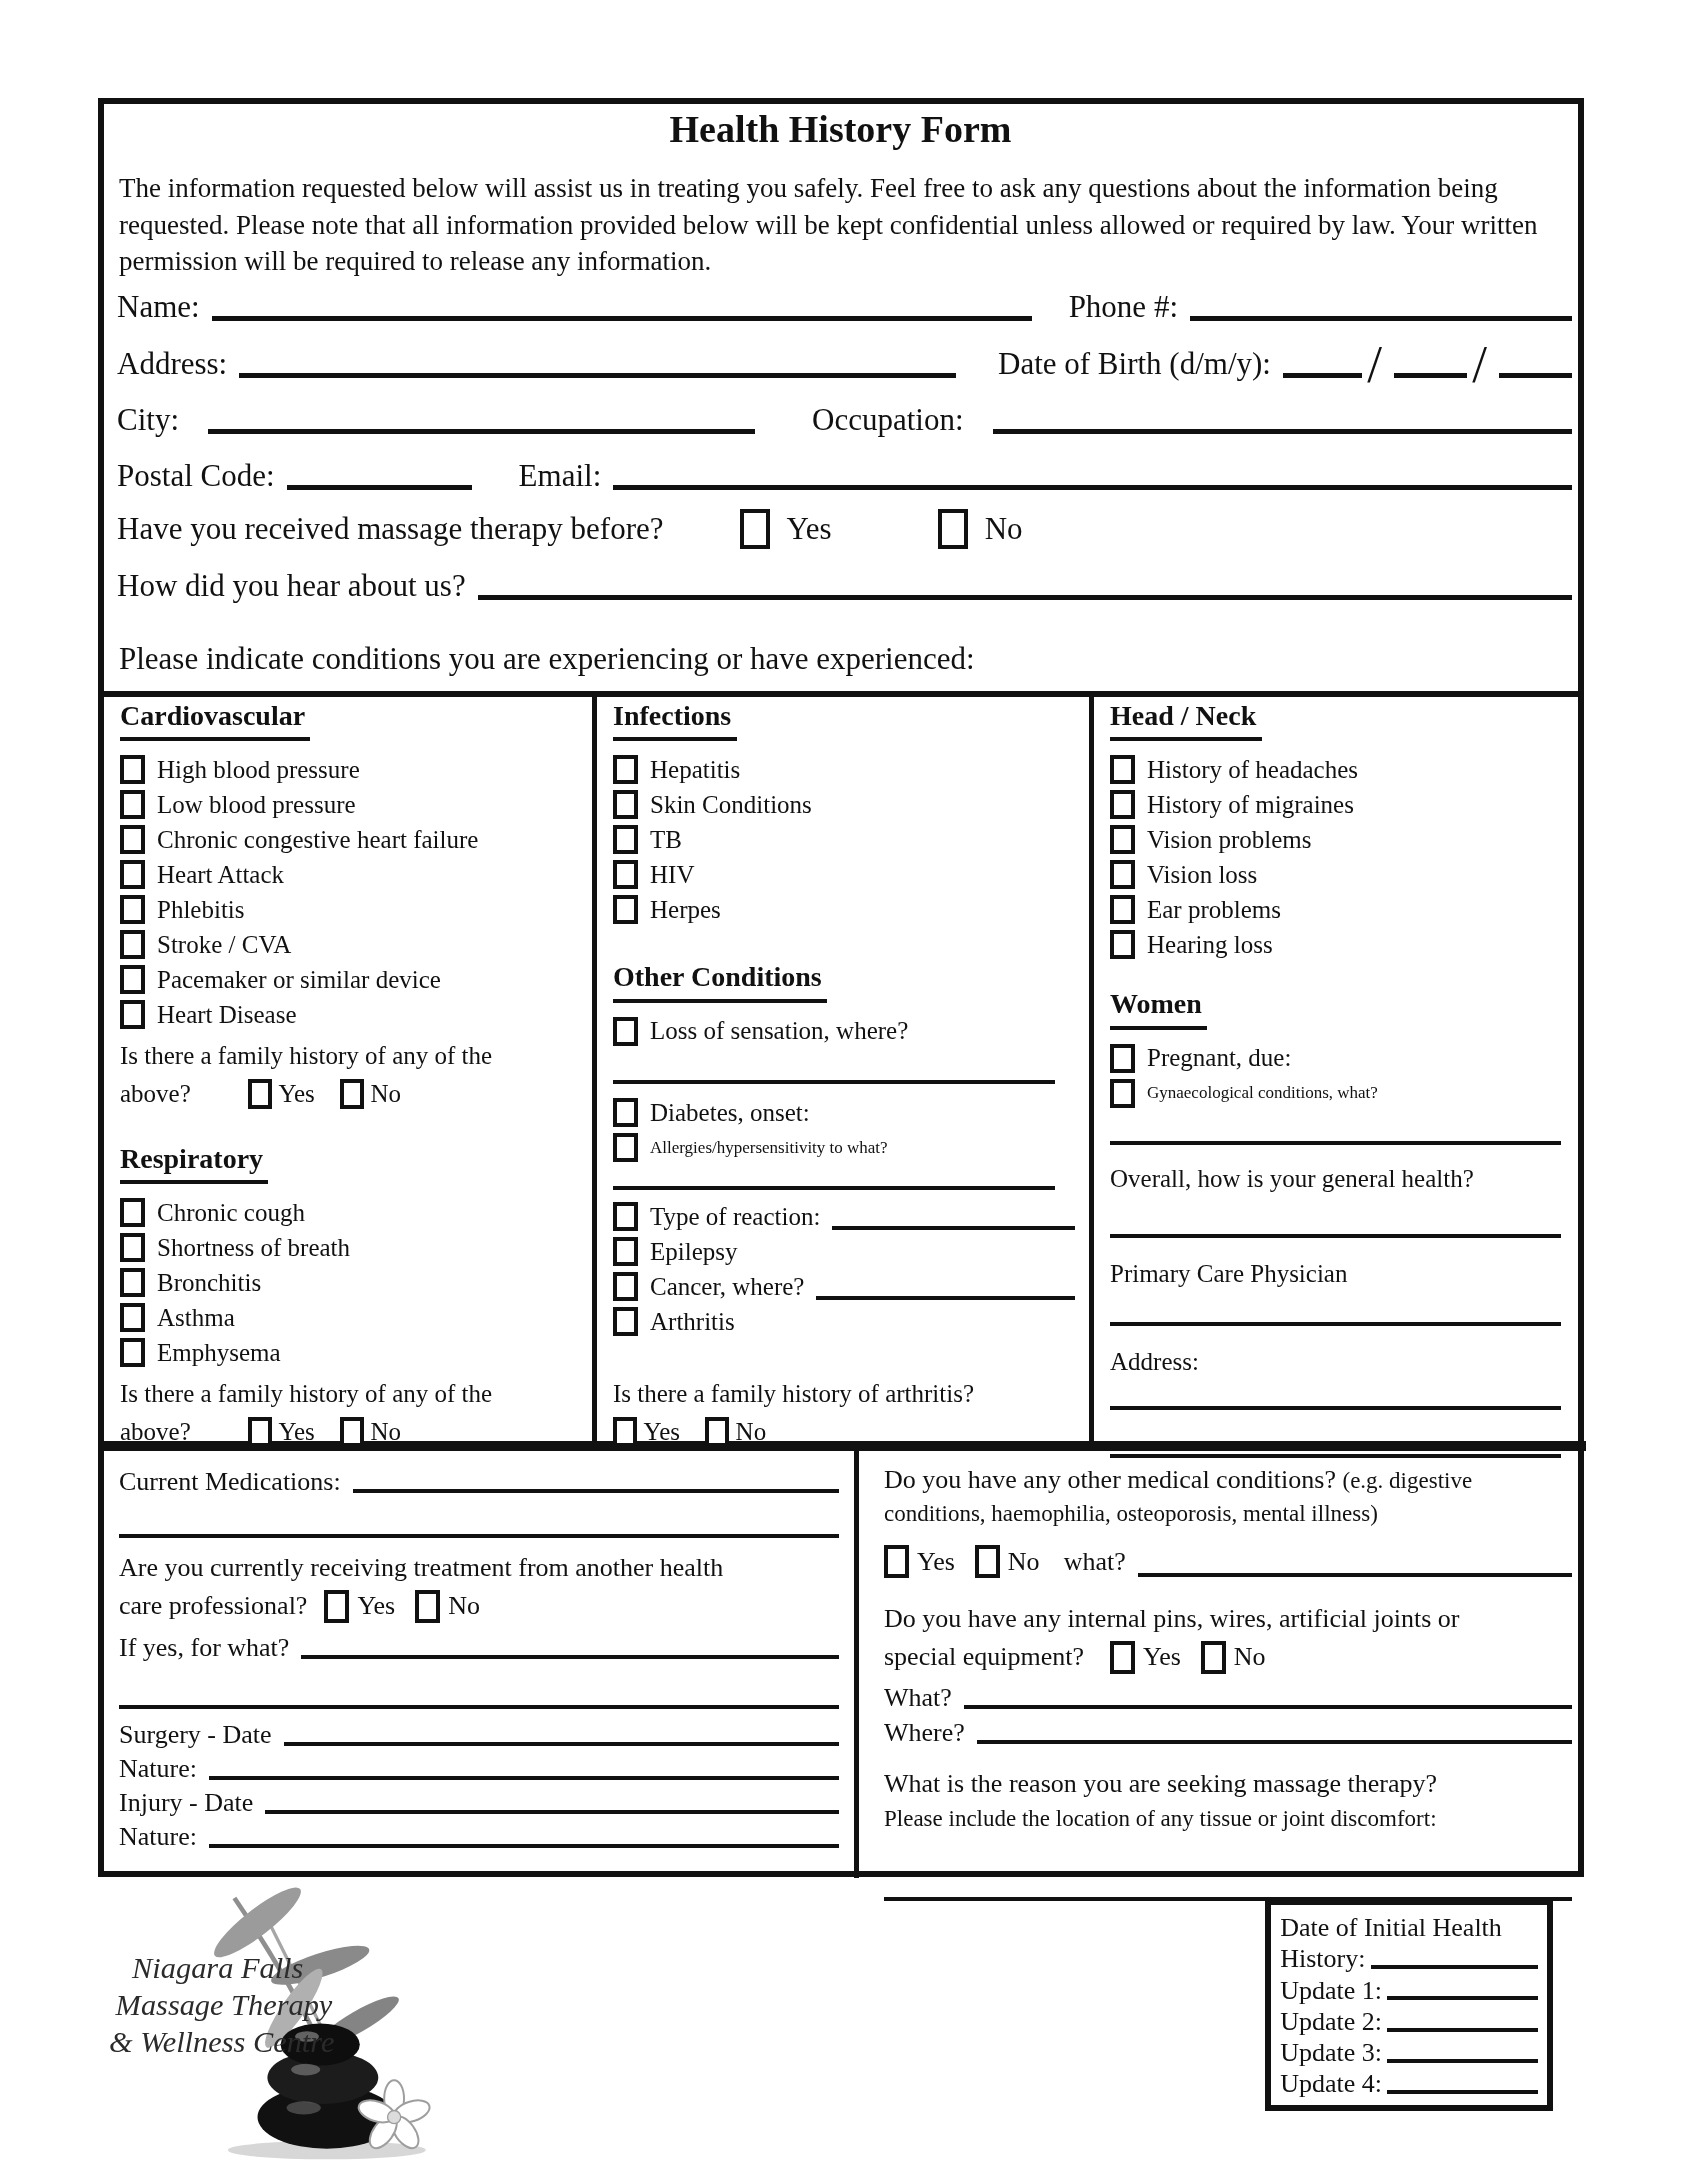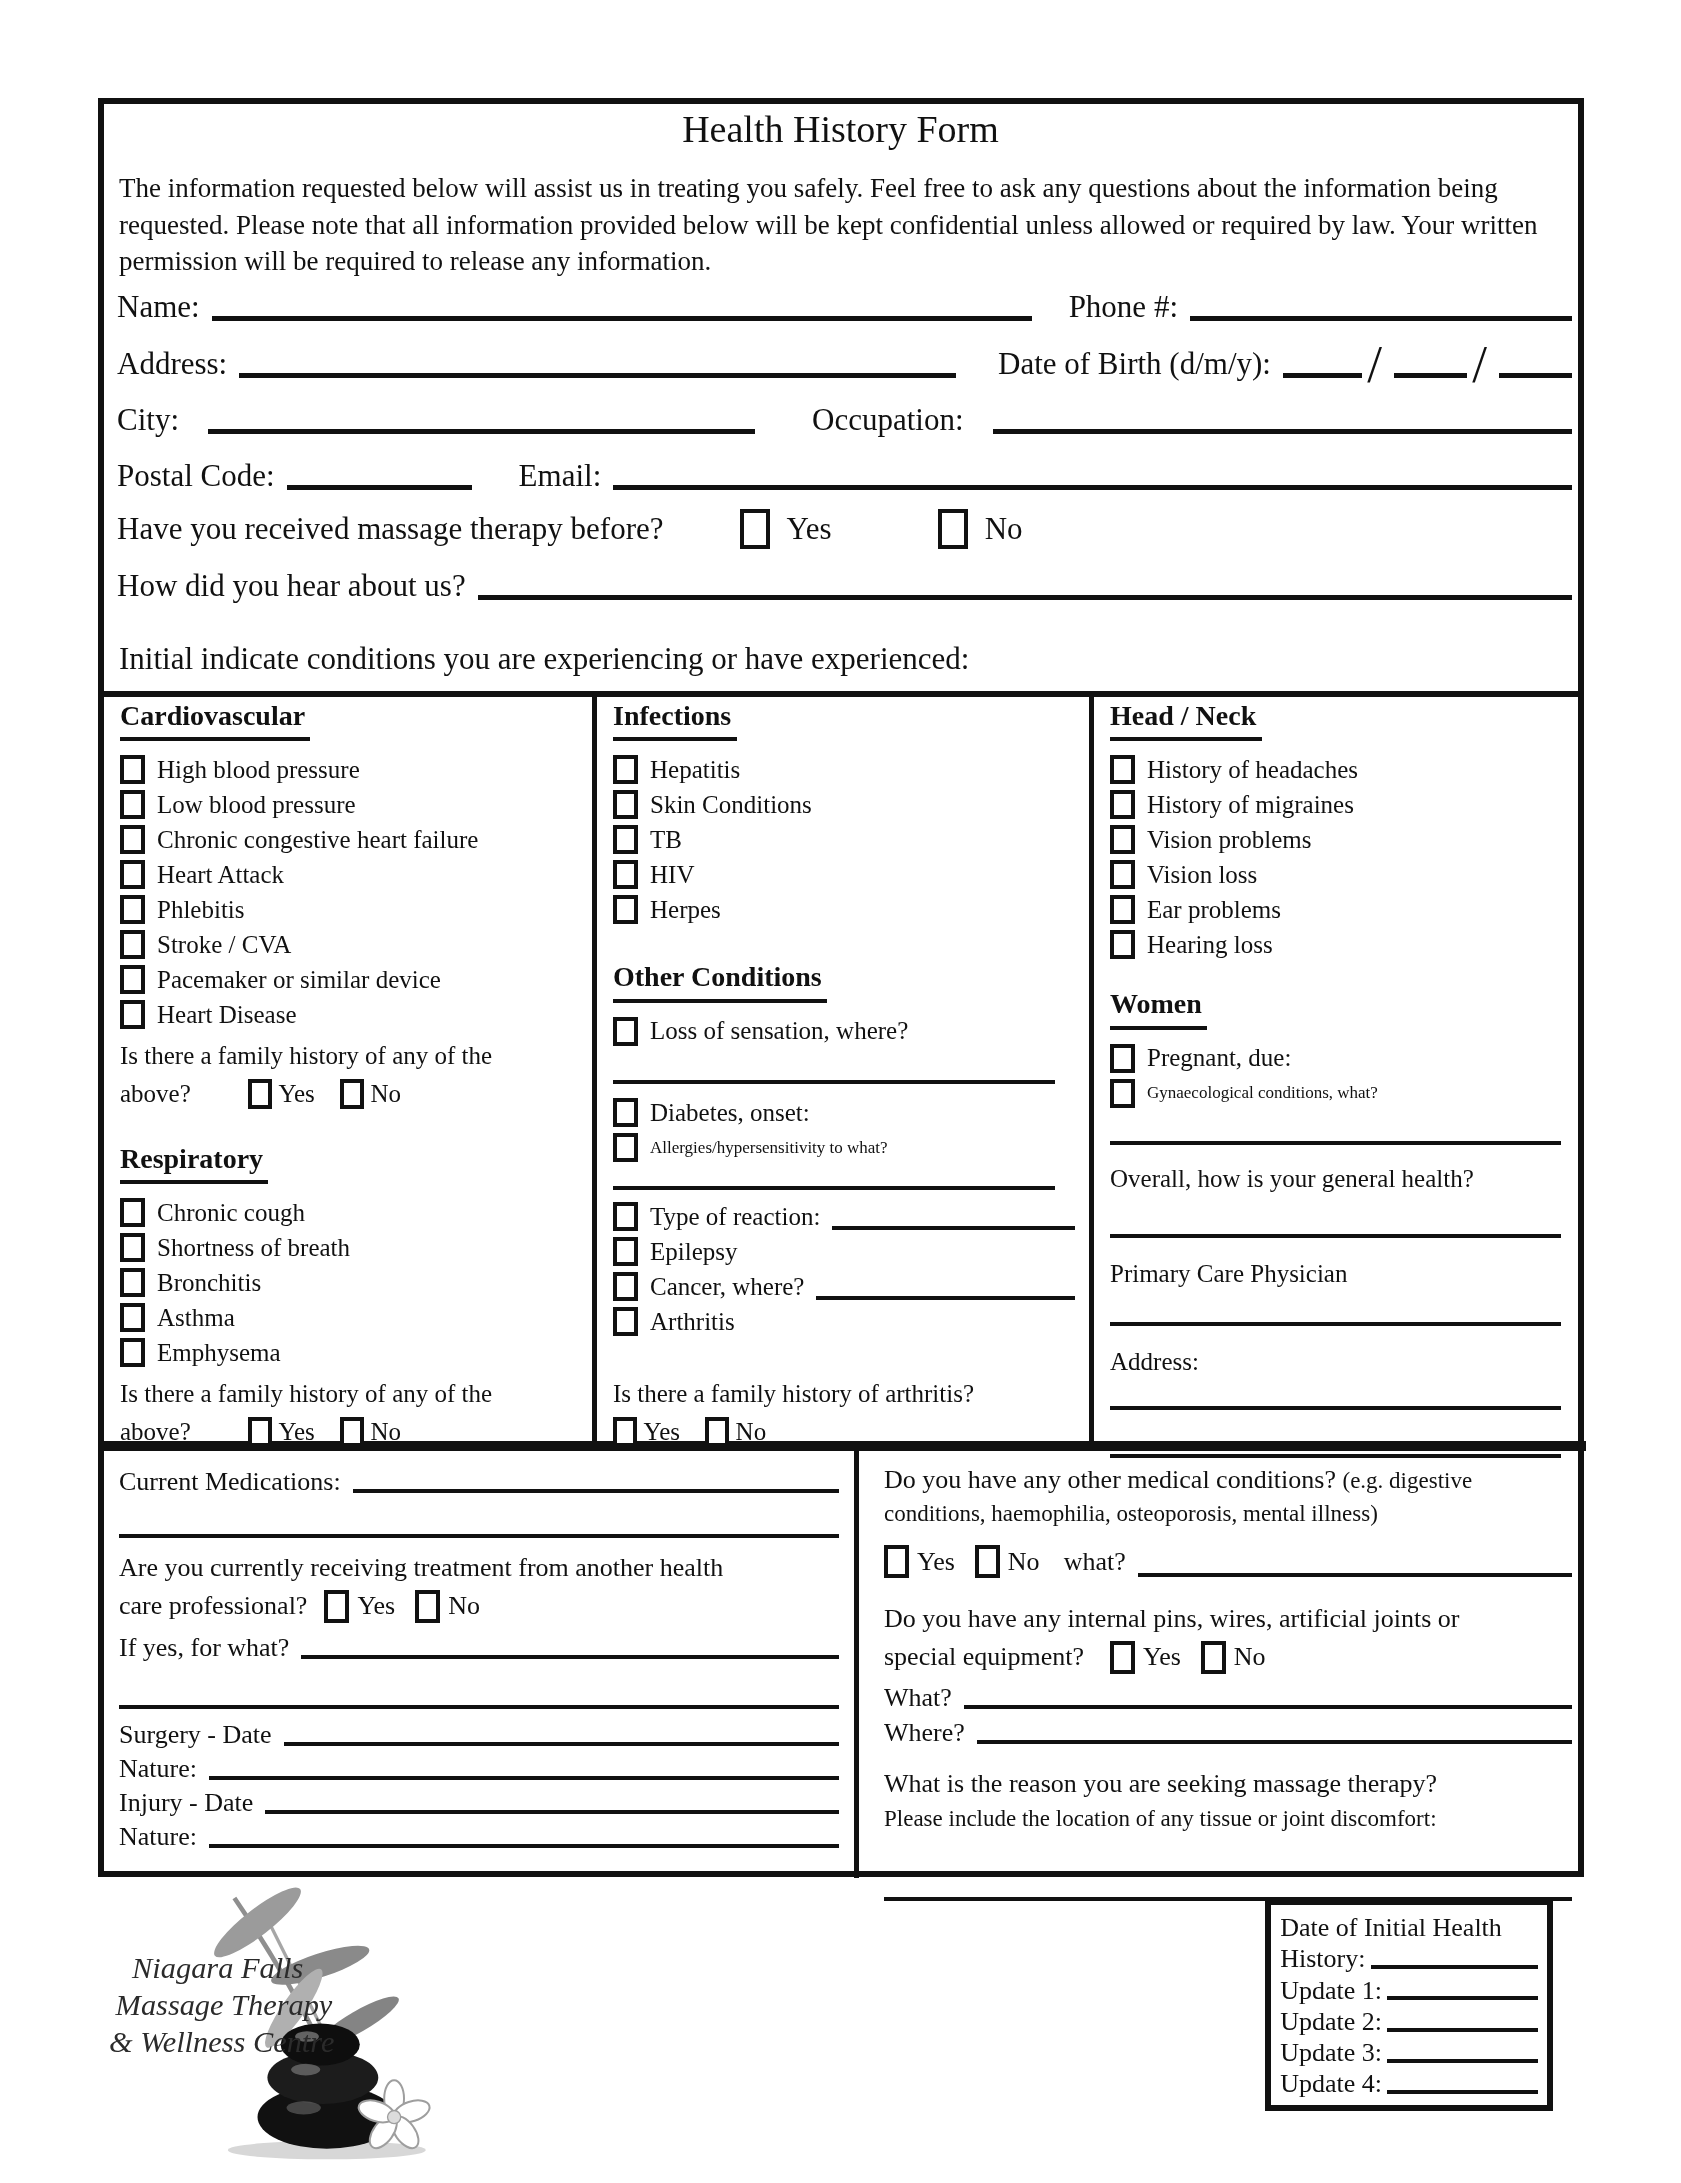--- a/index.html
+++ b/index.html
@@ -6,21 +6,21 @@
   .page {
     position:relative; width:1681px; height:2183px; background:#ffffff;
     font-family:"Liberation Serif","DejaVu Serif",serif; color:#111;
     overflow:hidden;
   }
   .abs { position:absolute; }
   .frame {
     position:absolute; left:98px; top:98px; width:1474px; height:1767px;
     border:6.6px solid #111; box-sizing:content-box;
   }
-  .title { position:absolute; left:0; top:107px; width:1681px; text-align:center; font-size:38px; }
+  .title { position:absolute; left:0; top:107px; width:1681px; text-align:center; font-size:38px;font-weight:bold; }
   .intro { position:absolute; left:119px; top:170px; width:1451px; font-size:27px; line-height:1.36; }
 
   .frow { position:absolute; display:flex; align-items:flex-end; font-size:31px; }
   .frow .lbl { white-space:pre; }
   .fl { border-bottom:5.3px solid #111; align-self:flex-end; margin:0 0 4px 12px; height:0; }
   .grow { flex:1; }
   .slash { font-size:53px; line-height:0.7; margin:0 0 -1.3px 5.3px; align-self:flex-end; }
 
   .cb { box-sizing:border-box; border:4px solid #111; background:#fff; display:inline-block; flex:none; }
   .cb.tall { width:30px; height:40px; }
@@ -105,21 +105,21 @@
     <span style="margin-left:17px;">Yes</span>
     <span class="cb tall" style="margin-left:106px;"></span>
     <span style="margin-left:17px;">No</span>
   </div>
 
   <div class="frow" style="left:117px; top:568px; width:1455px;">
     <span class="lbl">How did you hear about us?</span>
     <span class="fl grow"></span>
   </div>
 
-  <div class="prompt">Initial indicate conditions you are experiencing or have experienced:</div>
+  <div class="prompt">Please indicate conditions you are experiencing or have experienced:</div>
 
   <div class="hline" style="left:104px; top:691px; width:1474px; height:6px;"></div>
   <div class="hline" style="left:98px; top:1441px; width:1488px; height:10px;"></div>
   <div class="vline" style="left:592px; top:697px; width:4.6px; height:744px;"></div>
   <div class="vline" style="left:1089px; top:697px; width:4.6px; height:744px;"></div>
   <div class="vline" style="left:854px; top:1451px; width:4.6px; height:427px;"></div>
 
   <div class="col" style="left:120px; top:700px; width:465px;">
     <div><span class="chead">Cardiovascular</span></div>
     <div class="citem">

